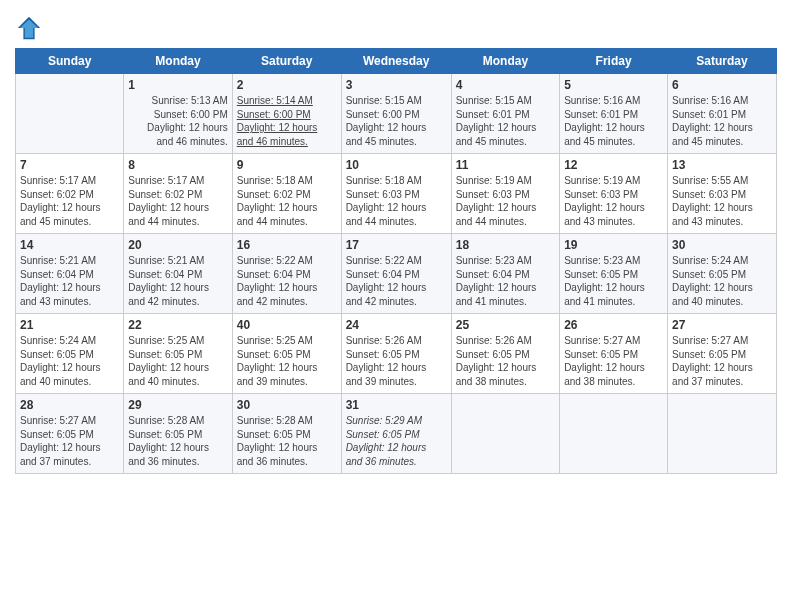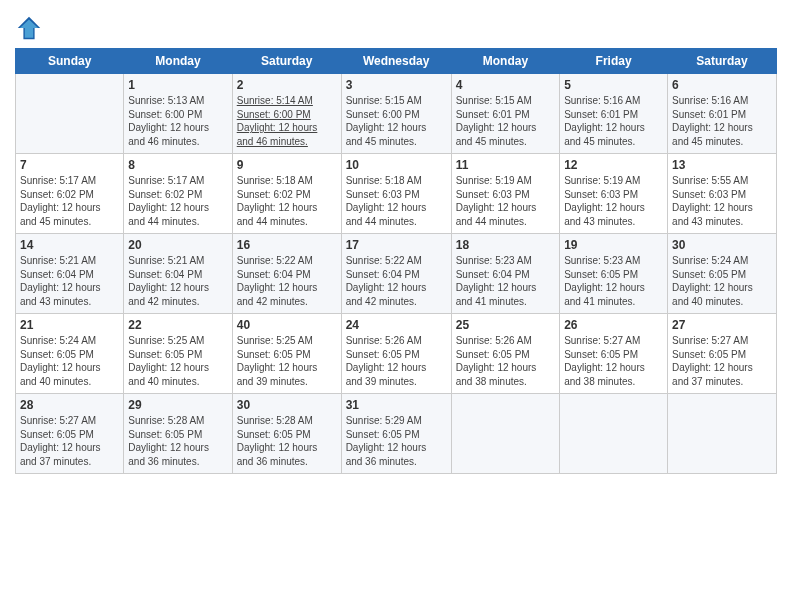--- a/index.html
+++ b/index.html
@@ -115,21 +115,21 @@
           <th>Monday</th>
           <th>Friday</th>
           <th>Saturday</th>
         </tr>
     </thead>
     <tbody id="calendar-body">
         <tr>
           <td></td>
           <td>
             <span class="day-number">1</span>
-            <div class="day-info" style="white-space: pre-line;">Sunrise: 5:13 AM
+            <div class="day-info" style="white-space: pre-line; text-align: right;">Sunrise: 5:13 AM
 Sunset: 6:00 PM
 Daylight: 12 hours
 and 46 minutes.</div>
           </td>
           <td>
             <span class="day-number">2</span>
             <div class="day-info" style="white-space: pre-line; text-decoration: underline;">Sunrise: 5:14 AM
 Sunset: 6:00 PM
 Daylight: 12 hours
 and 46 minutes.</div>
@@ -333,21 +333,21 @@
           </td>
           <td>
             <span class="day-number">30</span>
             <div class="day-info" style="white-space: pre-line;">Sunrise: 5:28 AM
 Sunset: 6:05 PM
 Daylight: 12 hours
 and 36 minutes.</div>
           </td>
           <td>
             <span class="day-number">31</span>
-            <div class="day-info" style="white-space: pre-line;">Sunrise: 5:29 AM
+            <div class="day-info" style="white-space: pre-line; font-style: italic;">Sunrise: 5:29 AM
 Sunset: 6:05 PM
 Daylight: 12 hours
 and 36 minutes.</div>
           </td>
           <td></td>
           <td></td>
           <td></td>
         </tr>
       </tbody>
   </table>

